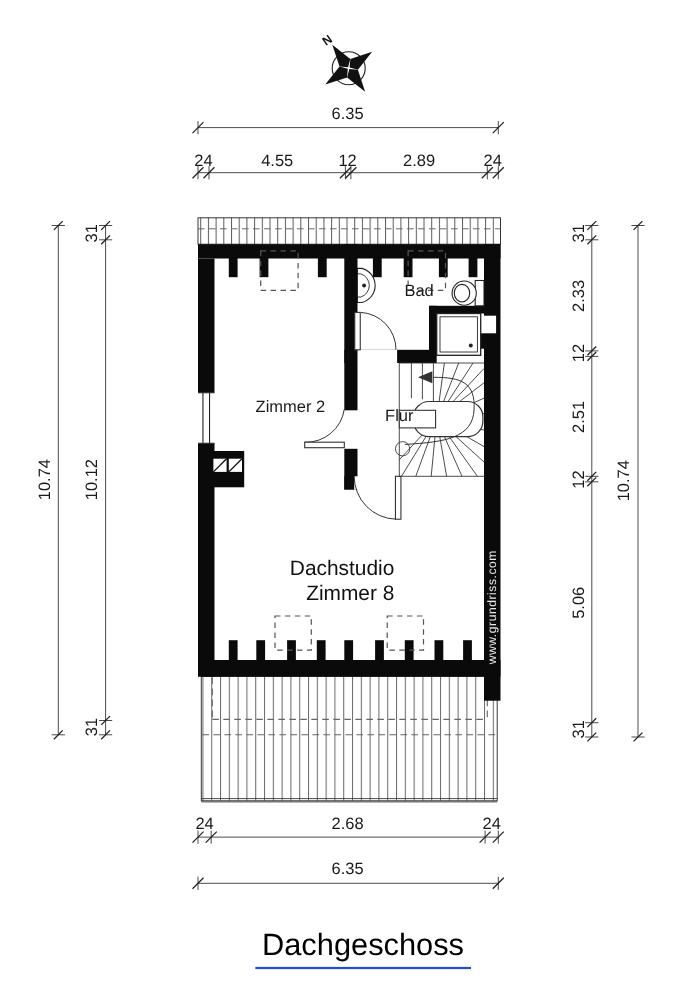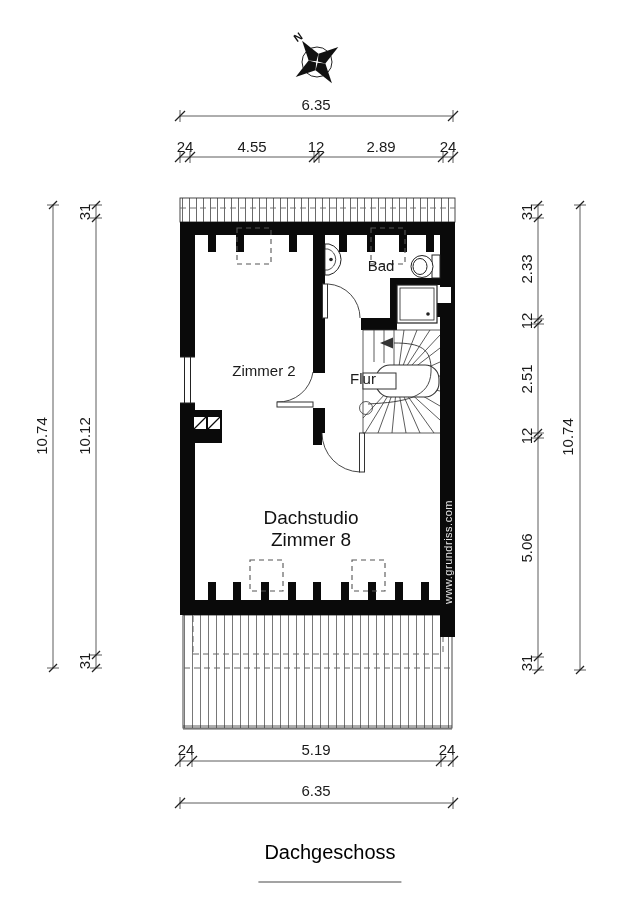--- a/index.html
+++ b/index.html
@@ -3,28 +3,28 @@
 <meta charset="utf-8">
 <style>
   html,body{margin:0;padding:0;background:#fff;}
   .page{position:relative;width:634px;height:900px;background:#fff;overflow:hidden;
         font-family:"Liberation Sans", sans-serif;color:#111;}
   .plan-svg{position:absolute;left:0;top:0;}
   .lbl{position:absolute;transform:translate(-50%,-50%);white-space:nowrap;
        font-size:15px;color:#1a1a1a;}
   .lbl.rot{transform:translate(-50%,-50%) rotate(-90deg);}
   .room{font-size:15px;}
-  .room2line{position:absolute;transform:translate(-50%,-50%);text-align:center;
+  .room2line{position:absolute;transform:translate(-50%,-50%);text-align:right;
        font-size:19px;line-height:22px;white-space:nowrap;}
   .watermark{position:absolute;transform:translate(-50%,-50%) rotate(-90deg);
        font-size:11px;color:#e8e8e8;letter-spacing:0.5px;}
   .compass-n{position:absolute;transform:translate(-50%,-50%) rotate(-35deg);
        font-size:11px;font-weight:bold;}
   .title{position:absolute;left:330px;top:862px;transform:translate(-50%,-50%);
-       font-size:20px;color:#000;border-bottom:2px solid #a3a3a3;padding:0 6px 17px 6px;}
+       font-size:28px;color:#000;border-bottom:2px solid #1d4ed8;padding:0 6px 4px 6px;}
 </style>
 </head>
 <body>
 
 <div class="page">
 
   <svg class="plan-svg" width="634" height="900" viewBox="0 0 634 900">
     <defs>
       <pattern id="vhatch7" width="7" height="12" patternUnits="userSpaceOnUse">
         <line x1="0.5" y1="0" x2="0.5" y2="12" stroke="#444" stroke-width="0.8"></line>
@@ -248,21 +248,21 @@
   <span class="compass-n" style="left:298px;top:37px;">N</span>
 
   <span class="lbl" style="left:316px;top:104px;">6.35</span>
   <span class="lbl" style="left:185px;top:146px;">24</span>
   <span class="lbl" style="left:252px;top:146px;">4.55</span>
   <span class="lbl" style="left:316px;top:146px;">12</span>
   <span class="lbl" style="left:381px;top:146px;">2.89</span>
   <span class="lbl" style="left:448px;top:146px;">24</span>
 
   <span class="lbl" style="left:186px;top:749px;">24</span>
-  <span class="lbl" style="left:316px;top:749px;">5.19</span>
+  <span class="lbl" style="left:316px;top:749px;">2.68</span>
   <span class="lbl" style="left:447px;top:749px;">24</span>
   <span class="lbl" style="left:316px;top:790px;">6.35</span>
 
   <span class="lbl rot" style="left:41px;top:436px;">10.74</span>
   <span class="lbl rot" style="left:84px;top:212px;">31</span>
   <span class="lbl rot" style="left:84px;top:436px;">10.12</span>
   <span class="lbl rot" style="left:84px;top:661px;">31</span>
 
   <span class="lbl rot" style="left:526px;top:212px;">31</span>
   <span class="lbl rot" style="left:526px;top:269px;">2.33</span>

